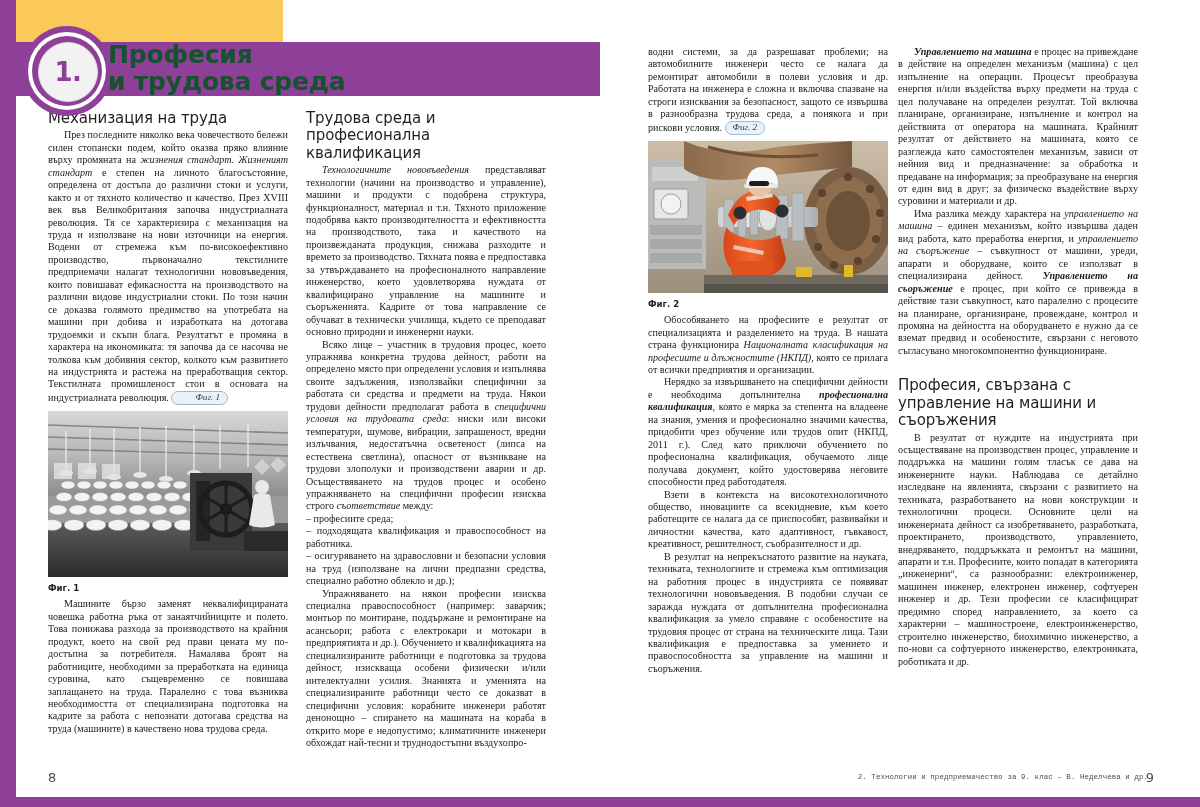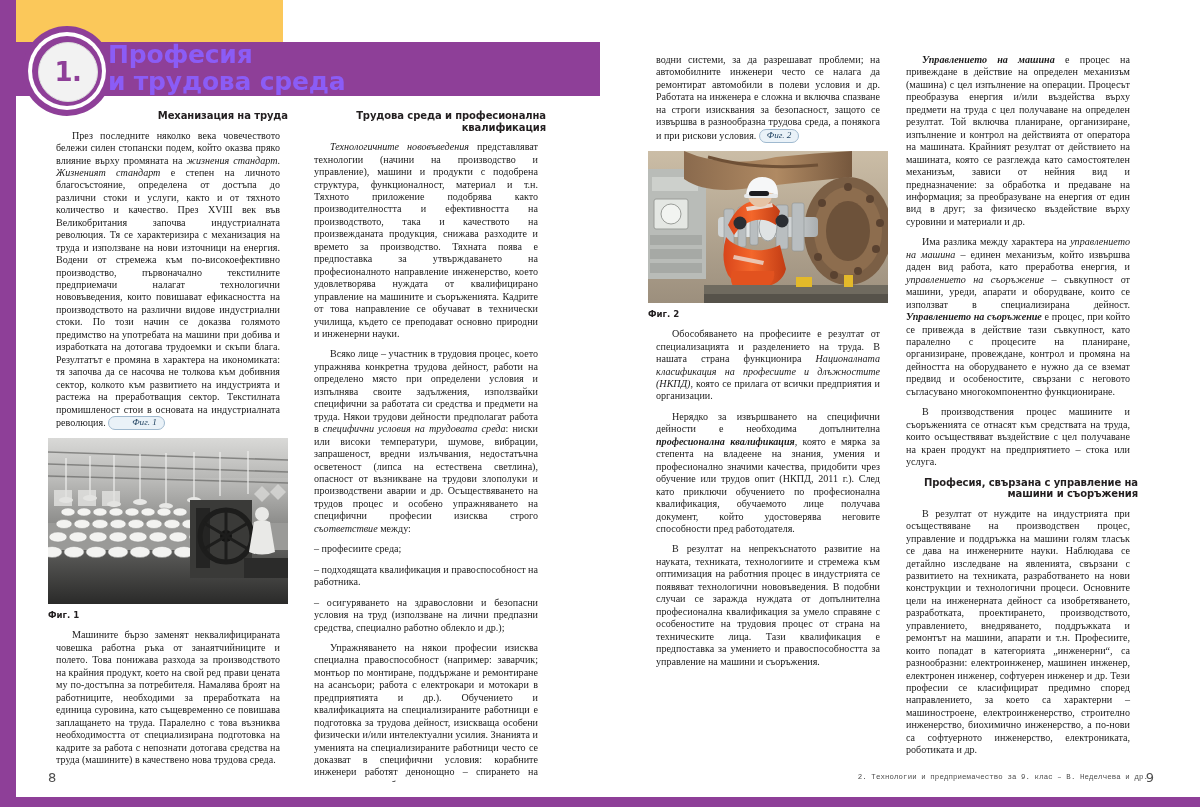--- a/index.html
+++ b/index.html
@@ -103,21 +103,21 @@
     letter-spacing: -0.5px;
   }
   .chapter-title {
     position: absolute;
     left: 108px; top: 42px;
     z-index: 9;
     font-family: "DejaVu Sans", sans-serif;
     font-weight: 700;
     font-size: 25px;
     line-height: 1.06;
-    color: #8b5cf6;
+    color: #14532d;
     letter-spacing: -0.2px;
     white-space: pre-line;
   }
 
   
   .col {
     position: absolute;
     top: 110px;
     width: 240px;
     font-size: 10.1px;
@@ -127,31 +127,31 @@
     font-family: "Liberation Serif", serif;
     overflow: hidden;
   }
   #col1 { left: 48px;  height: 672px; }
   #col2 { left: 306px; height: 672px; }
   #col3 { left: 648px; top: 46px; height: 726px; }
   #col4 { left: 898px; top: 46px; height: 726px; }
 
   .col h2 {
     font-family: "DejaVu Sans", sans-serif;
-    font-size: 10px;
-    font-weight: 700;
+    font-size: 15px;
+    font-weight: 400;
     color: #231f20;
     margin: 0 0 2px 0;
     line-height: 1.16;
-    text-align: right;
+    text-align: left;
     letter-spacing: -0.1px;
   }
-  .col h2.spaced { margin-top: 5px; }
+  .col h2.spaced { margin-top: 20px; }
   .col p {
-    margin: 8px;
+    margin: 0;
     text-indent: 16px;
   }
   .col p.noind { text-indent: 0; }
   .col p.dash { text-indent: 0; }
   .it { font-style: italic; }
   .bit { font-style: italic; font-weight: 700; }
 
   
   .figure { margin: 6px 0 0 0; }
   .fig-img {
@@ -462,27 +462,27 @@
         <rect x="56" y="134" width="184" height="9" fill="#6f6a5f"></rect>
         <rect x="56" y="143" width="184" height="9" fill="#56524a"></rect>
         <rect x="148" y="126" width="16" height="10" fill="#e3b92a"></rect>
         <rect x="196" y="124" width="9" height="12" fill="#e3b92a"></rect>
       </svg>
       <div class="fig-cap">Фиг. 2</div>
     </div>
 
     <p><span>Обособяването на професиите е резултат от специализацията и разделението на труда. В нашата страна функционира </span><span class="it">Националната класификация на професиите и длъжностите (НКПД)</span><span>, която се прилага от всички предприятия и организации.</span></p>
     <p><span>Нерядко за извършването на специфични дейности е необходима допълнителна </span><span class="bit">професионална квалификация</span><span>, която е мярка за степента на владеене на знания, умения и професионално значими качества, придобити чрез обучение или трудов опит (НКПД, 2011 г.). След като приключи обучението по професионална квалификация, обучаемото лице получава документ, който удостоверява неговите способности пред работодателя.</span></p>
+    <p>Взети в контекста на високотехнологичното общество, иновациите са всекидневие, към което работещите се налага да се приспособят, развивайки и личностни качества, като адаптивност, гъвкавост, креативност, решителност, съобразителност и др.</p>
     <p>В резултат на непрекъснатото развитие на науката, техниката, технологиите и стремежа към оптимизация на работния процес в индустрията се появяват технологични нововъведения. В подобни случаи се заражда нуждата от допълнителна професионална квалификация за умело справяне с особеностите на трудовия процес от страна на техническите лица. Тази квалификация е предпоставка за умението и правоспособността за управление на машини и съоръжения.</p>
   </div>
 
   <div class="col" id="col4">
     <p><span class="bit">Управлението на машина</span><span> е процес на привеждане в действие на определен механизъм (машина) с цел изпълнение на операции. Процесът преобразува енергия и/или въздейства върху предмети на труда с цел получаване на определен резултат. Той включва планиране, организиране, изпълнение и контрол на действията от оператора на машината. Крайният резултат от действието на машината, която се разглежда като самостоятелен механизъм, зависи от нейния вид и предназначение: за обработка и предаване на информация; за преобразуване на енергия от един вид в друг; за физическо въздействие върху суровини и материали и др.</span></p>
     <p><span>Има разлика между характера на </span><span class="it">управлението на машина</span><span> – единен механизъм, който извършва даден вид работа, като преработва енергия, и </span><span class="it">управлението на съоръжение</span><span> – съвкупност от машини, уреди, апарати и оборудване, които се използват в специализирана дейност. </span><span class="bit">Управлението на съоръжение</span><span> е процес, при който се привежда в действие тази съвкупност, като паралелно с процесите на планиране, организиране, провеждане, контрол и промяна на дейността на оборудването е нужно да се вземат предвид и особеностите, свързани с неговото съгласувано многокомпонентно функциониране.</span></p>
-    <p>В производствения процес машините и съоръженията се отнасят към средствата на труда, които осъществяват въздействие с цел получаване на краен продукт на предприятието – стока или услуга.</p>
     <h2 class="spaced">Професия, свързана с управление на машини и съоръжения</h2>
     <p>В резултат от нуждите на индустрията при осъществяване на производствен процес, управление и поддръжка на машини голям тласък се дава на инженерните науки. Наблюдава се детайлно изследване на явленията, свързани с развитието на техниката, разработването на нови конструкции и технологични процеси. Основните цели на инженерната дейност са изобретяването, разработката, проектирането, производството, управлението, внедряването, поддръжката и ремонтът на машини, апарати и т.н. Професиите, които попадат в категорията „инженерни“, са разнообразни: електроинженер, машинен инженер, електронен инженер, софтуерен инженер и др. Тези професии се класифицират предимно според направлението, за което са характерни – машиностроене, електроинженерство, строително инженерство, биохимично инженерство, а по-нови са софтуерното инженерство, електрониката, роботиката и др.</p>
   </div>
 
   <div class="folio" id="folio-left">8</div>
   <div class="folio" id="folio-right">9</div>
   <div class="running-foot">2. Технологии и предприемачество за 9. клас – В. Неделчева и др.</div>
 
   <div class="bottom-bar"></div>
 </div>

